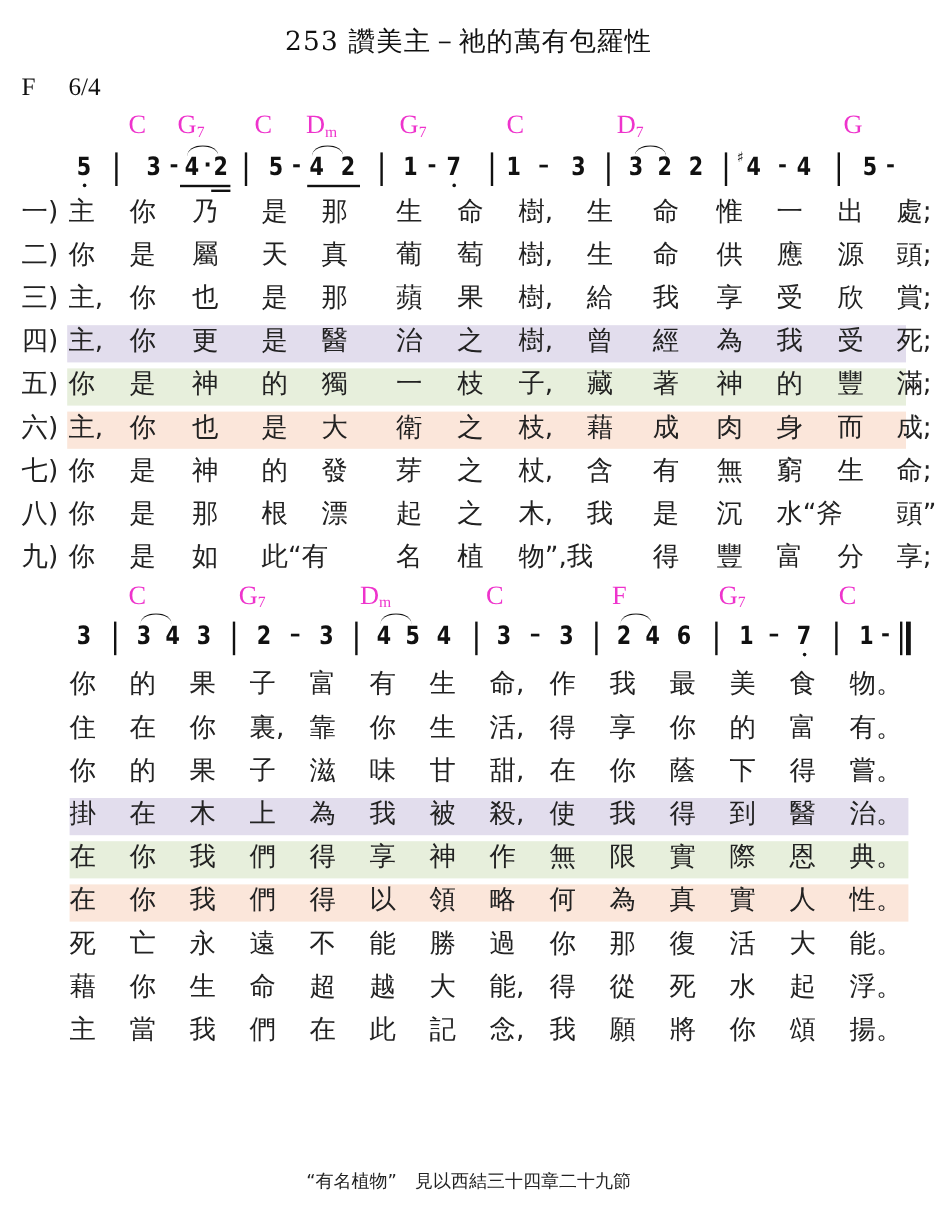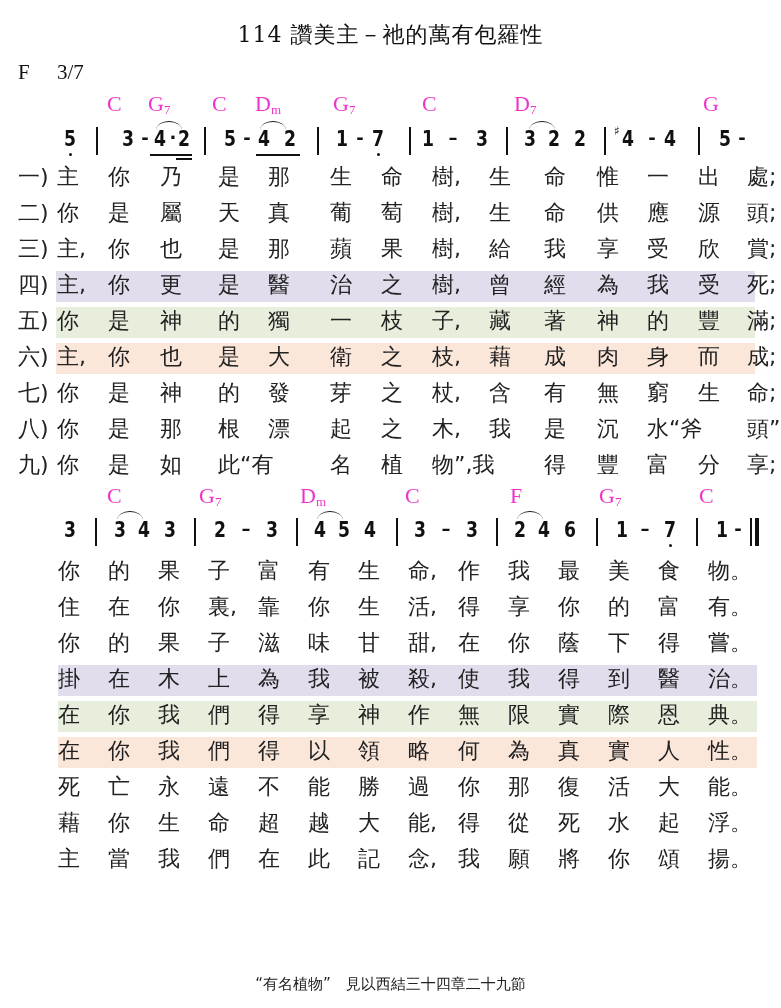--- a/index.html
+++ b/index.html
@@ -26,23 +26,23 @@
   .peach { background: #fbe6da; }
   .lyr { font-family: "DejaVu Sans", sans-serif; font-size: 22px; color: #222; white-space: nowrap; line-height: 1; }
   .vlabel { font-family: "DejaVu Sans", sans-serif; font-size: 22px; color: #222; white-space: nowrap; line-height:1;}
   .footnote { top: 975px; left: 0; width: 781px; text-align: center; font-size: 15px; color:#222; }
   .dbl-end1 { width: 1.5px; height: 28px; background:#111; }
   .dbl-end2 { width: 4px; height: 28px; background:#111; }
 </style>
 </head>
 <body>
 
-<div class="abs title">114 讚美主－祂的萬有包羅性</div>
+<div class="abs title">253 讚美主－祂的萬有包羅性</div>
 <div class="abs meta" style="left:18px">F</div>
-<div class="abs meta" style="left:57px">3/7</div>
+<div class="abs meta" style="left:57px">6/4</div>
 
 <div id="sys1">
     <div class="abs chord" style="left: 107px; top: 91px;"><span>C</span></div>
     <div class="abs chord" style="left: 148px; top: 91px;"><span>G</span><sub>7</sub></div>
     <div class="abs chord" style="left: 212px; top: 91px;"><span>C</span></div>
     <div class="abs chord" style="left: 255px; top: 91px;"><span>D</span><sub>m</sub></div>
     <div class="abs chord" style="left: 333px; top: 91px;"><span>G</span><sub>7</sub></div>
     <div class="abs chord" style="left: 422px; top: 91px;"><span>C</span></div>
     <div class="abs chord" style="left: 514px; top: 91px;"><span>D</span><sub>7</sub></div>
     <div class="abs chord" style="left: 703px; top: 91px;"><span>G</span></div>

